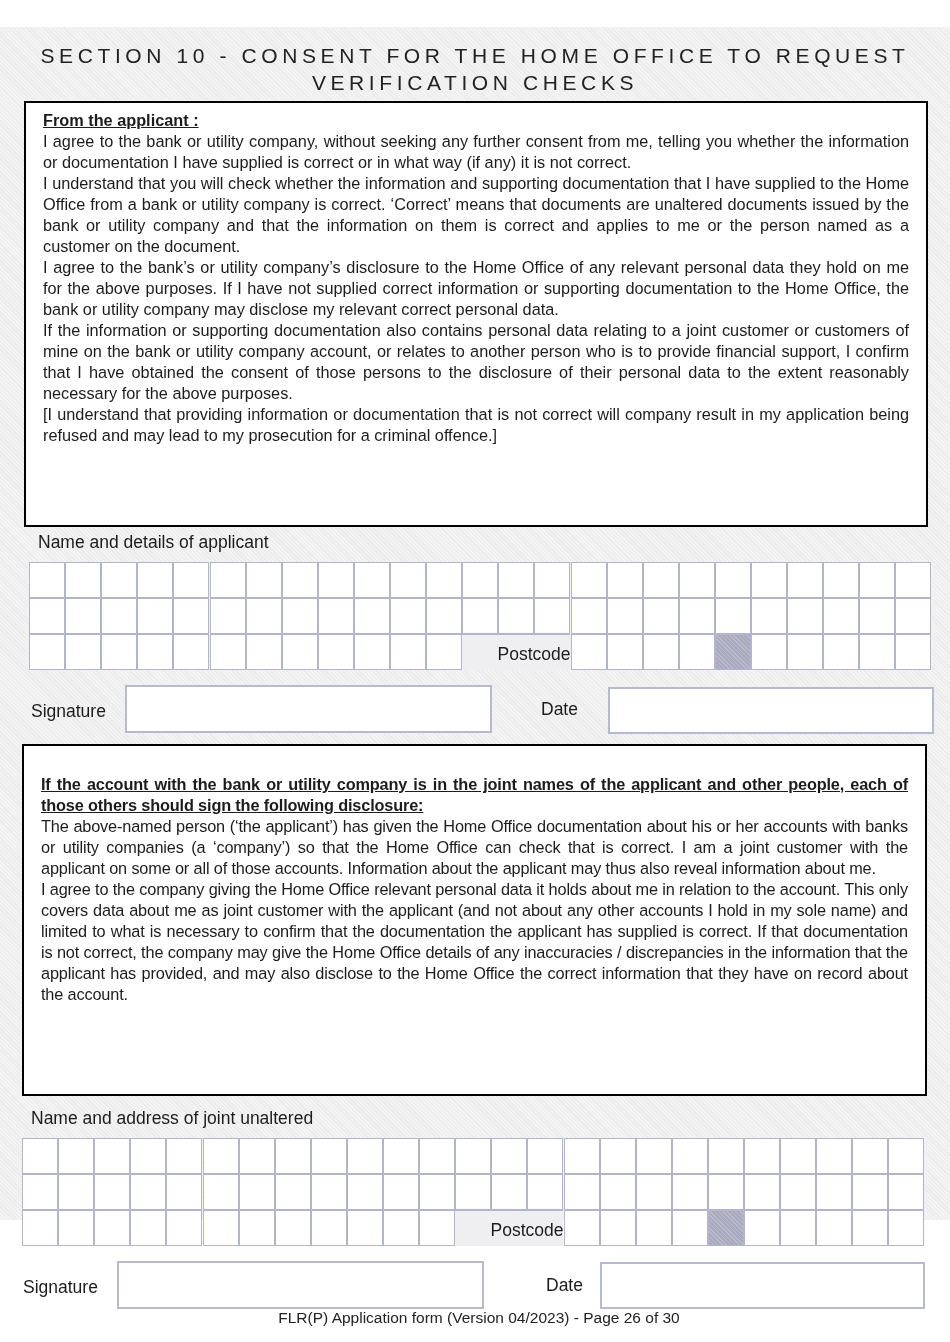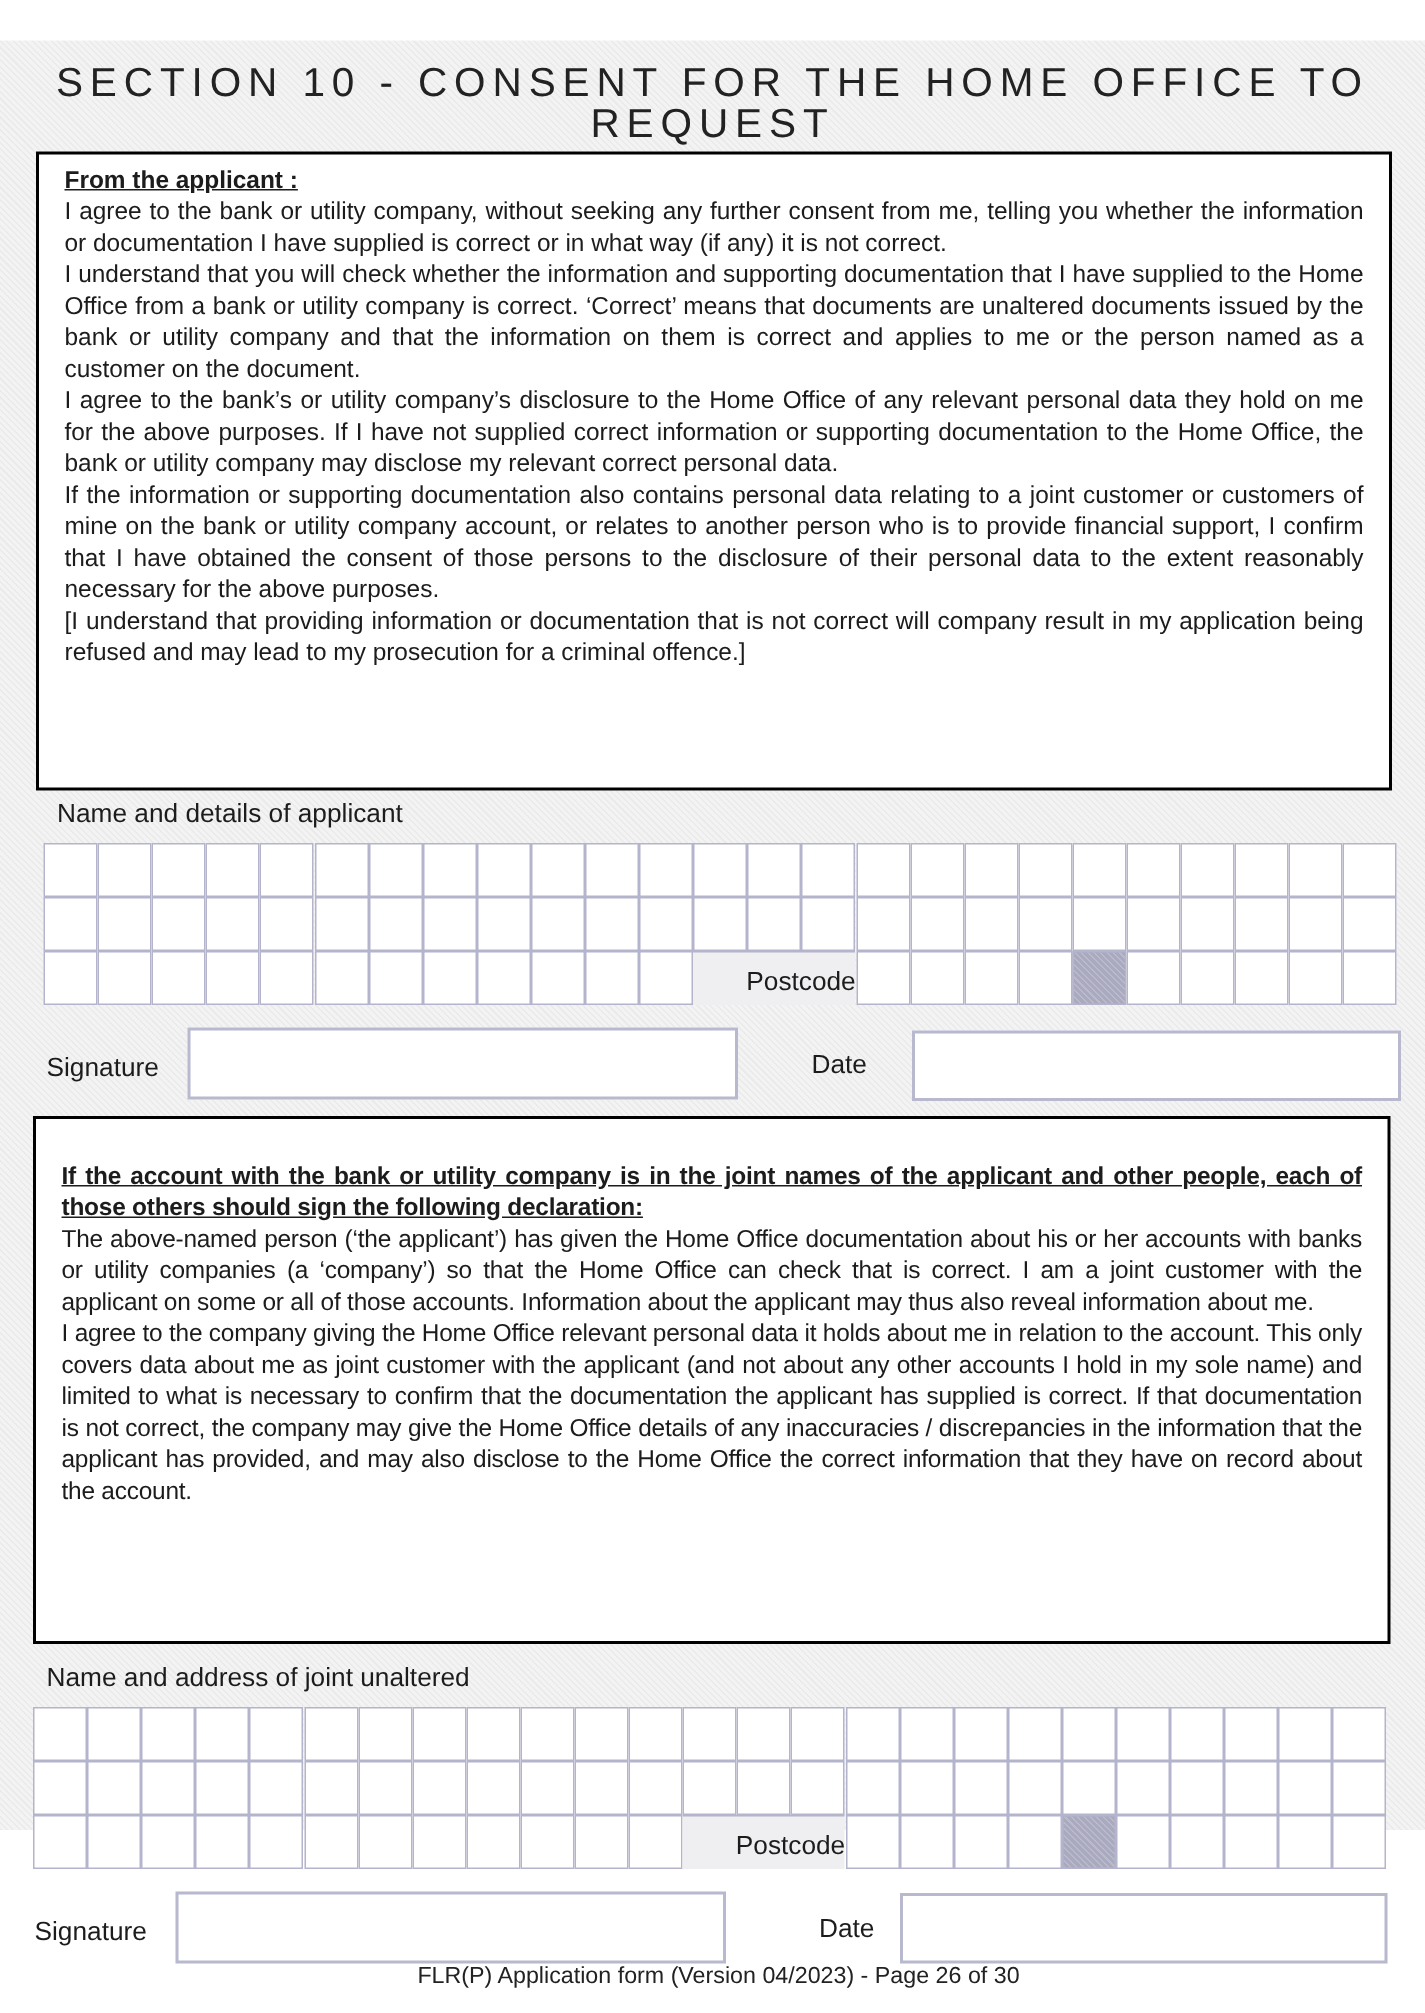--- a/index.html
+++ b/index.html
@@ -8,21 +8,21 @@
     background:#ffffff;
     font-family:"Liberation Sans", sans-serif; color:#1a1a1a;
   }
   .bgpat {
     position:absolute; left:0; top:27px; width:950px; height:1193px;
     background-color:#f3f3f3;
     background-image: repeating-linear-gradient(45deg, rgba(0,0,0,0.035) 0 1px, transparent 1px 3px);
   }
   .title {
     position:absolute; left:0; top:42px; width:950px; text-align:center;
-    font-size:27px; letter-spacing:4.6px; line-height:27px; color:#222;
+    font-size:21px; letter-spacing:4.6px; line-height:27px; color:#222;
   }
   .panel {
     position:absolute; background:#fff; border:2px solid #000000; box-sizing:border-box;
   }
   .panel .txt {
     position:absolute; left:17px; right:17px;
     font-size:16.3px; line-height:21px; text-align:justify; color:#1c1c1c;
   }
   .panel .hd { font-weight:bold; text-decoration:underline; }
   .panel2 .txt { font-family:"Liberation Sans", sans-serif; font-size:16.3px; letter-spacing:-0.15px; }
@@ -49,20 +49,21 @@
     font-size:15.5px; color:#222;
   }
 </style>
 </head>
 <body>
 
 <div class="bgpat"></div>
 
 <div class="title">
   <div>SECTION 10 - CONSENT FOR THE HOME OFFICE TO REQUEST</div>
+  <div>VERIFICATION CHECKS</div>
 </div>
 
 <div class="panel" style="left:24px; top:101px; width:904px; height:426px;">
   <div class="txt" style="top:7px;">
     <div class="hd">From the applicant :</div>
     <div>I agree to the bank or utility company, without seeking any further consent from me, telling you whether the information or documentation I have supplied is correct  or in what way (if any) it is not correct.</div>
     <div>I understand that you will check whether the information and supporting documentation that I have supplied to the Home Office from a bank or utility company is correct.  ‘Correct’ means that documents are unaltered documents issued by the bank or utility company and that the information on them is correct and applies to me or the person named as a customer on the document.</div>
     <div>I agree to the bank’s or utility company’s disclosure to the Home Office of any relevant personal data they hold on me for the above purposes.  If I have not supplied correct information or supporting documentation to the Home Office, the bank or utility company may disclose my relevant correct personal data.</div>
     <div>If the information or supporting documentation also contains personal data relating to a joint customer or customers of mine on the bank or utility company account, or relates to another person who is to provide financial support, I confirm that I have obtained the consent of those persons to the disclosure of their personal data to the extent reasonably necessary for the above purposes.</div>
     <div>[I understand that providing information or documentation that is not correct will company result in my application being refused and may lead to my prosecution for a criminal offence.]</div>
@@ -151,21 +152,21 @@
 <div class="box" style="left:125px; top:685px; width:367px; height:48px;">
   <span></span>
 </div>
 <div class="lbl" style="left:541px; top:699px;">Date</div>
 <div class="box" style="left:608px; top:687px; width:326px; height:47px;">
   <span></span>
 </div>
 
 <div class="panel panel2" style="left:22px; top:744px; width:905px; height:352px;">
   <div class="txt" style="top:28px;">
-    <div class="hd">If the account with the bank or utility company is in the joint names of the applicant and other people, each of those others should sign the following declaration:</div>
+    <div class="hd">If the account with the bank or utility company is in the joint names of the applicant and other people, each of those others should sign the following disclosure:</div>
     <div>The above-named person (‘the applicant’) has given the Home Office documentation about his or her accounts with banks or utility companies (a ‘company’) so that the Home Office can check that is correct.  I am a joint customer with the applicant on some or all of those accounts.  Information about the applicant may thus also reveal information about me.</div>
     <div>I agree to the company giving the Home Office relevant personal data it holds about me in relation to the account.  This only covers data about me as joint customer with the applicant (and not about any other accounts I hold in my sole name) and limited to what is necessary to confirm that the documentation the applicant has supplied is correct.  If that documentation is not correct, the company may give the Home Office details of any inaccuracies / discrepancies in the information that the applicant has provided, and may also disclose to the Home Office the correct information that they have on record about the account.</div>
   </div>
 </div>
 
 <div class="lbl" style="left:31px; top:1108px;">Name and address of joint unaltered</div>
 
 <div class="grid" id="grid2" style="left:22px; top:1138px;">
     <div class="cell" style="left: 0px; top: 0px;"></div>
     <div class="cell" style="left: 36.1px; top: 0px;"></div>

